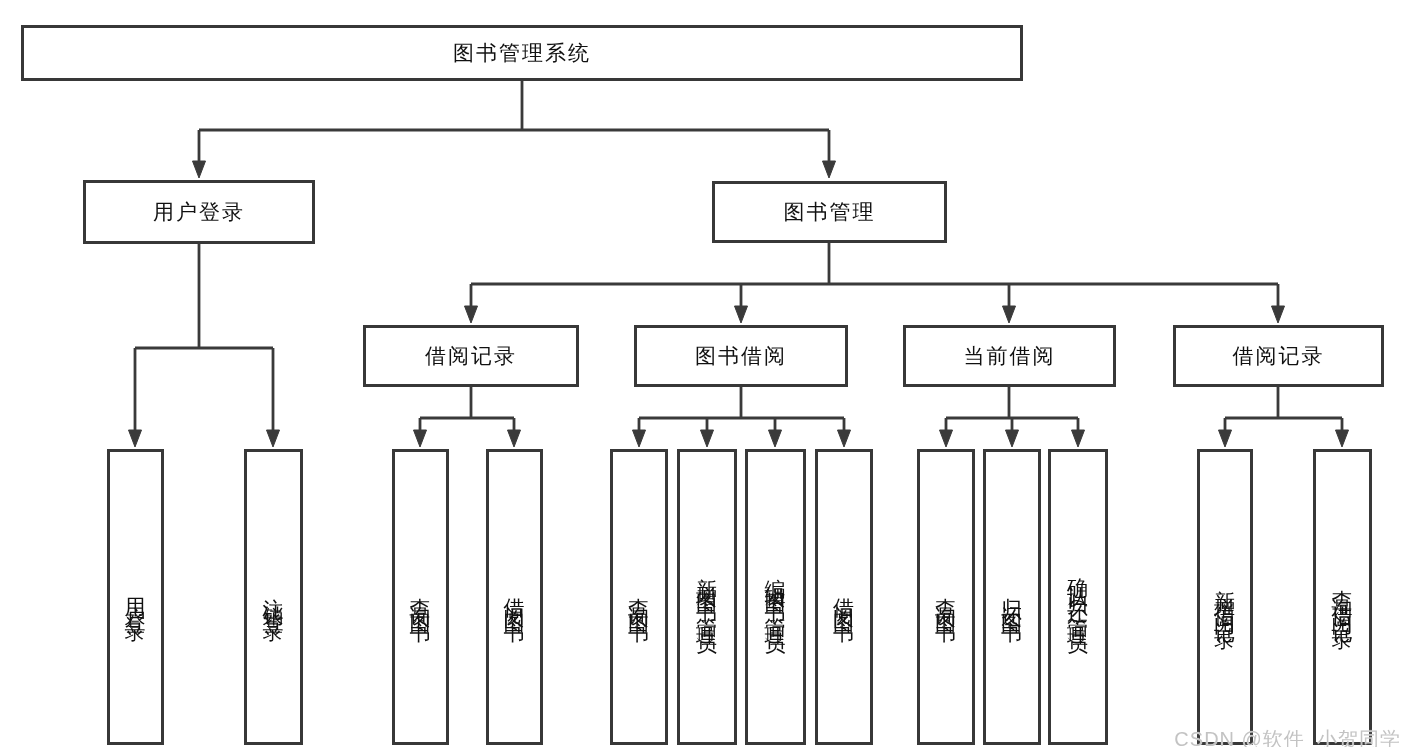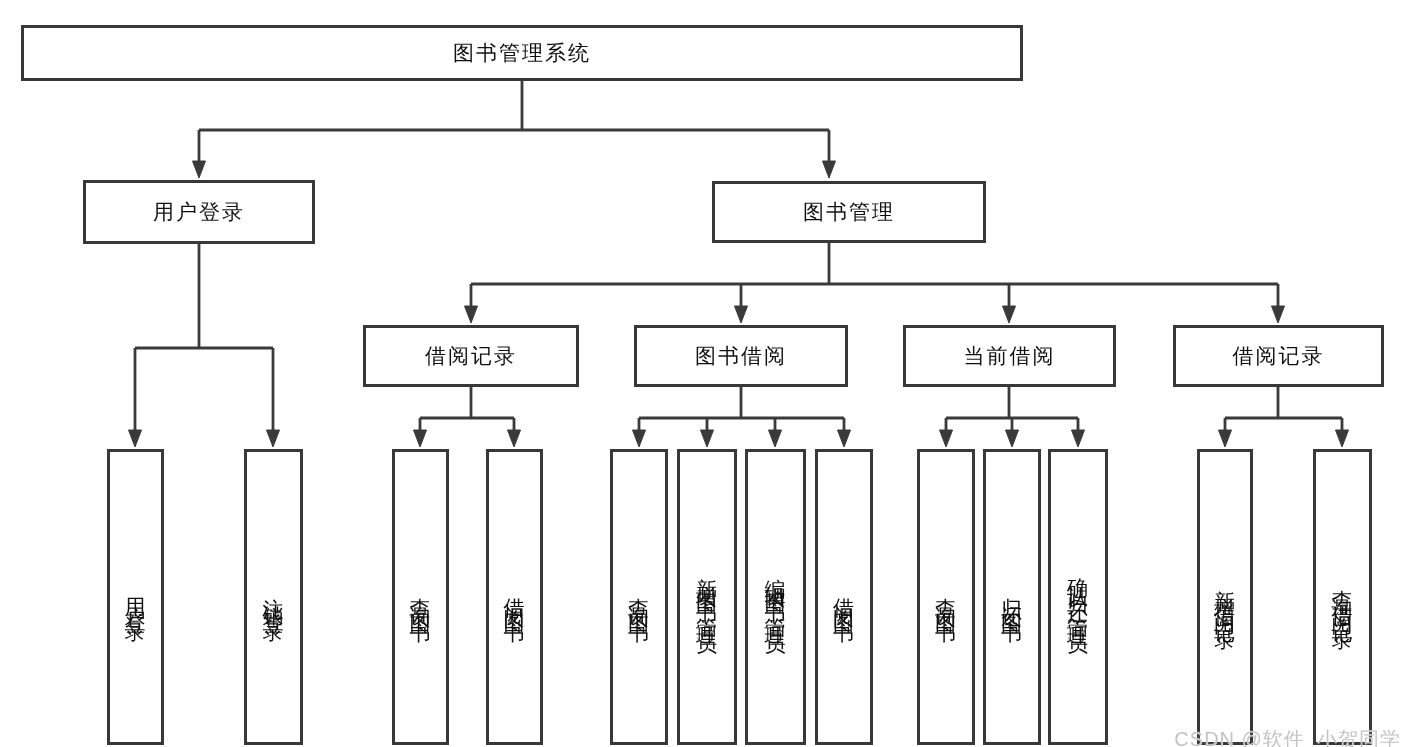--- a/index.html
+++ b/index.html
@@ -128,21 +128,21 @@
       <path d="M 1342 406 V 420"></path>
       <path d="M 1342 435 L 1335.5 418 L 1348.5 418 Z" class="arrowhead"></path>
     </svg>
   <div class="nodes">
       <div class="node" style="left: 21px; top: 13px; width: 1002px; height: 56px;">
         <span class="label">图书管理系统</span>
       </div>
       <div class="node" style="left: 83px; top: 168px; width: 232px; height: 64px;">
         <span class="label">用户登录</span>
       </div>
-      <div class="node" style="left: 712px; top: 169px; width: 274px; height: 62px; font-family: Liberation Serif, serif;">
+      <div class="node" style="left: 712px; top: 169px; width: 235px; height: 62px; font-family: Liberation Serif, serif;">
         <span class="label">图书管理</span>
       </div>
       <div class="node" style="left: 363px; top: 313px; width: 216px; height: 62px;">
         <span class="label">借阅记录</span>
       </div>
       <div class="node" style="left: 903px; top: 313px; width: 213px; height: 62px;">
         <span class="label">当前借阅</span>
       </div>
       <div class="node" style="left: 634px; top: 313px; width: 214px; height: 62px;">
         <span class="label">图书借阅</span>

